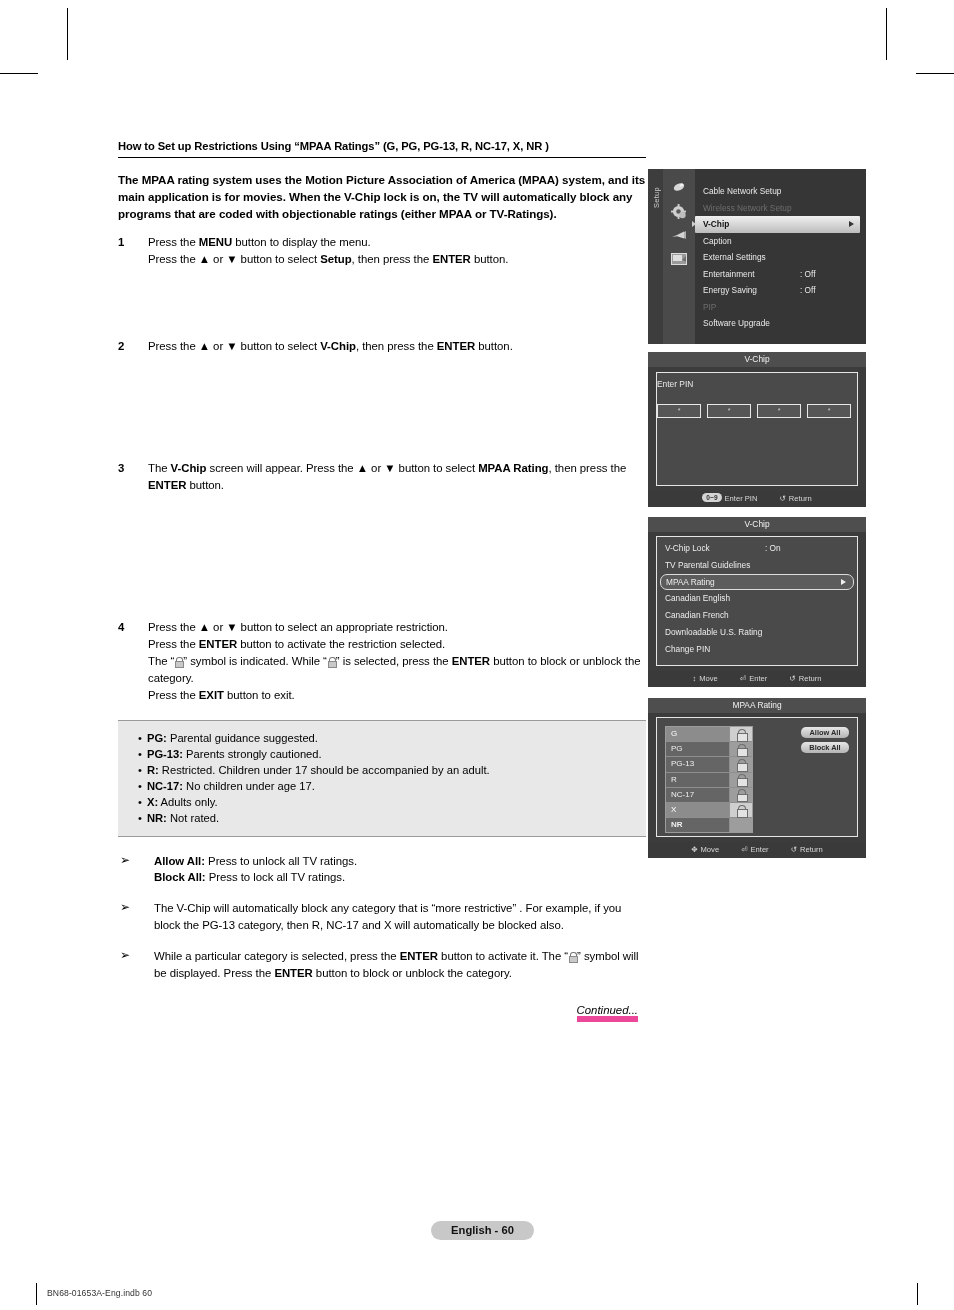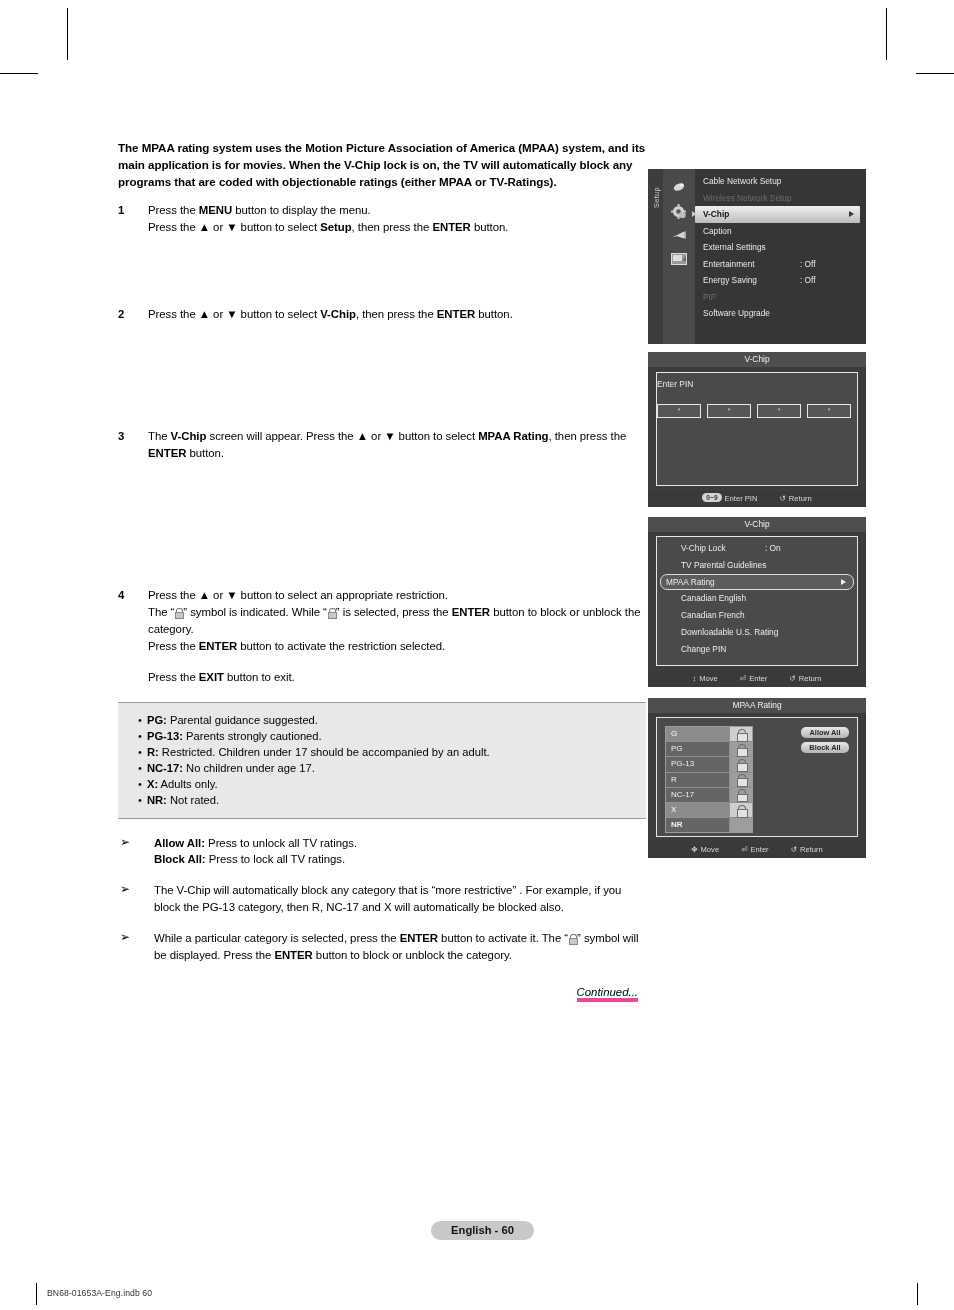--- a/index.html
+++ b/index.html
@@ -55,21 +55,21 @@
   }
   .step .num {
     position: absolute;
     left: 0;
     top: 0;
     font-weight: bold;
     width: 22px;
   }
   .step .body { margin-left: 30px; }
   .step .body p { margin: 0; }
-  .step .body p.gap { margin-top: 14px; }
+  .step .body p.gap { margin-top: 0; }
 
   b, strong { font-weight: bold; }
 
   
   .step-1 { margin-top: 0; }
   .step-2 { margin-top: 70px; }
   .step-3 { margin-top: 105px; }
   .step-4 { margin-top: 126px; }
 
   
@@ -133,21 +133,21 @@
   }
 
   .continued {
     margin-top: 22px;
     text-align: right;
     font-size: 11.4px;
     font-style: italic;
     padding-right: 8px;
   }
   .continued span {
-    border-bottom: 4px solid #ec4899;
+    border-bottom: 6px solid #ec4899;
     margin-left: 35px;
   }
 
   
   .page-pill {
     position: absolute;
     left: 431px;
     top: 1221px;
     width: 103px;
     height: 19px;
@@ -234,21 +234,21 @@
   .setup-icons .ico {
     height: 24px;
     display: flex;
     align-items: center;
     justify-content: center;
   }
   .setup-icons .ico svg { display: block; }
 
   .setup-list {
     flex: 1;
-    padding-top: 4px;
+    padding-top: 14px;
     position: relative;
   }
   .setup-row {
     height: 16.5px;
     line-height: 16.5px;
     padding-left: 8px;
     position: relative;
     white-space: nowrap;
     color: #e9e9e9;
   }
@@ -369,21 +369,21 @@
     position: absolute;
     left: 8px; right: 8px;
     top: 19px; bottom: 21px;
     border: 1px solid #e6e6e6;
     background: #4a4a4a;
     padding-top: 3px;
   }
   .vrow {
     height: 16.8px;
     line-height: 16.8px;
-    padding-left: 24px;
+    padding-left: 8px;
     position: relative;
     font-size: 8.3px;
     color: #ededed;
     white-space: nowrap;
   }
   .vrow .val { position: absolute; left: 108px; }
   .vrow.sel {
     background: #5c5c5c;
     border: 1px solid #dcdcdc;
     border-radius: 7px;
@@ -490,20 +490,21 @@
 </head>
 <body>
 
 <div class="crop crop-v" style="left:67px; top:8px;"></div>
 <div class="crop crop-v" style="left:886px; top:8px;"></div>
 <div class="crop crop-h" style="left:0px; top:73px;"></div>
 <div class="crop crop-h" style="left:916px; top:73px;"></div>
 
 <div class="text-col">
 
+  <div class="sec-title">How to Set up Restrictions Using “MPAA Ratings” (G, PG, PG-13, R, NC-17, X, NR )</div>
 
   <div class="intro">
     <span>The MPAA rating system uses the Motion Picture Association of America (MPAA) system, and its main application is for movies. When the V-Chip lock is on, the TV will automatically block any programs that are coded with objectionable ratings (either MPAA or TV-Ratings).</span>
   </div>
 
   <div class="step step-1">
     <span class="num">1</span>
     <div class="body">
       <p>Press the <b>MENU</b> button to display the menu.</p>
       <p>Press the ▲ or ▼ button to select <b>Setup</b>, then press the <b>ENTER</b> button.</p>
@@ -521,22 +522,22 @@
     <span class="num">3</span>
     <div class="body">
       <p>The <b>V-Chip</b> screen will appear. Press the ▲ or ▼ button to select <b>MPAA Rating</b>, then press the <b>ENTER</b> button.</p>
     </div>
   </div>
 
   <div class="step step-4">
     <span class="num">4</span>
     <div class="body">
       <p>Press the ▲ or ▼ button to select an appropriate restriction.</p>
+      <p>Press the <b>ENTER</b> button to activate the restriction selected.</p>
       <p>The “<span class="lockglyph"></span>” symbol is indicated. While “<span class="lockglyph"></span>” is selected, press the <b>ENTER</b> button to block or unblock the category.</p>
-      <p>Press the <b>ENTER</b> button to activate the restriction selected.</p>
       <p class="gap">Press the <b>EXIT</b> button to exit.</p>
     </div>
   </div>
 
   <div class="ratings-box">
     <div class="bullet-dot"><b>PG:</b> <span>Parental guidance suggested.</span></div>
     <div class="bullet-dot"><b>PG-13:</b> <span>Parents strongly cautioned.</span></div>
     <div class="bullet-dot"><b>R:</b> <span>Restricted. Children under 17 should be accompanied by an adult.</span></div>
     <div class="bullet-dot"><b>NC-17:</b> <span>No children under age 17.</span></div>
     <div class="bullet-dot"><b>X:</b> <span>Adults only.</span></div>

